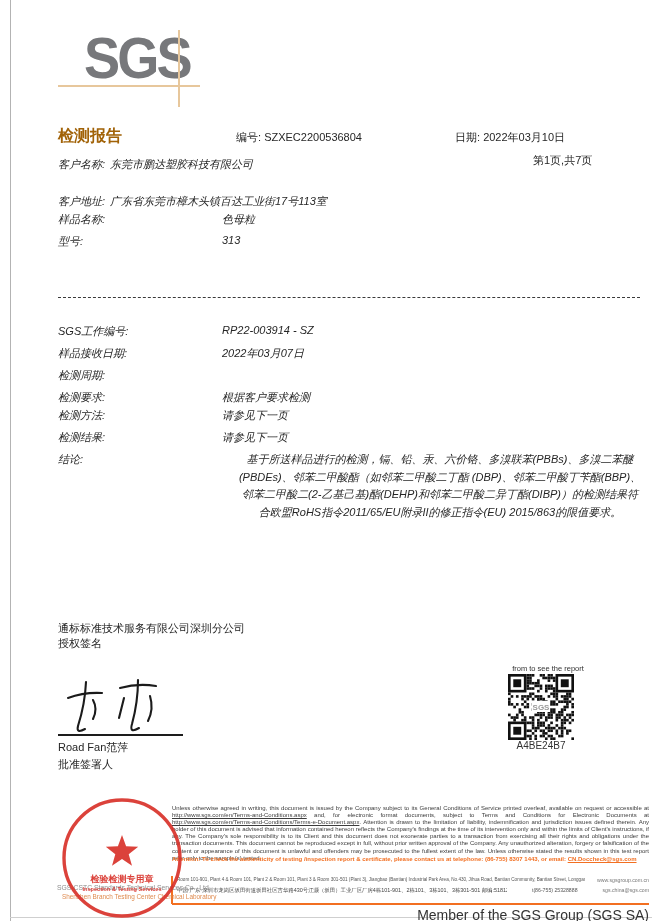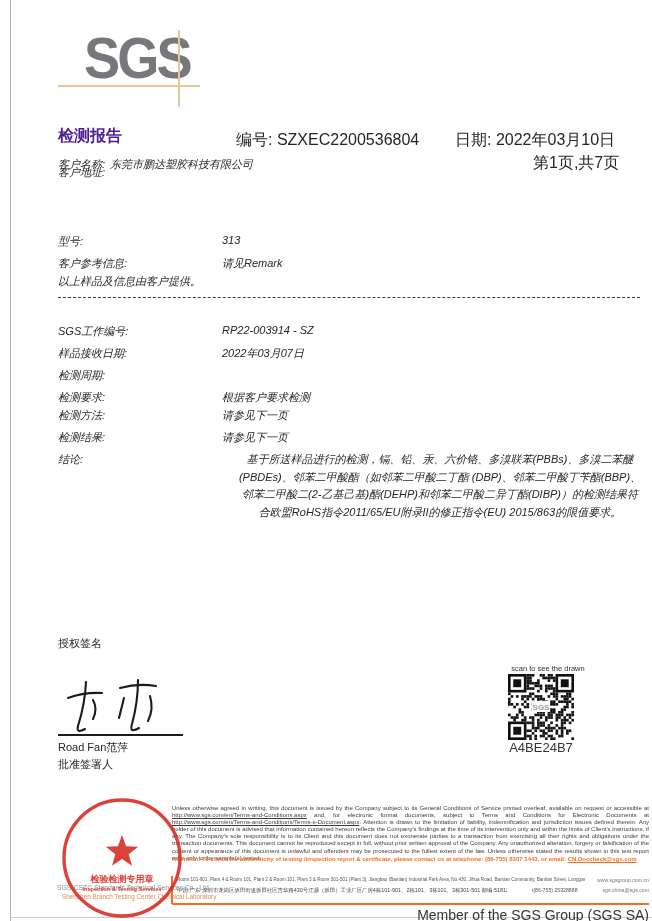--- a/index.html
+++ b/index.html
@@ -9,22 +9,22 @@
   .edge-left{left:10px;top:0;width:1px;height:921px;background:#b3b3b3;}
   .edge-bottom{left:10px;top:917px;width:642px;height:1px;background:#cfcfcf;}
 
   
   .logo-text{left:84px;top:30px;font-size:57px;font-weight:800;color:#77787b;
              letter-spacing:-3px;transform:scaleX(.95);transform-origin:left top;line-height:1;}
   .logo-hline{left:58px;top:85px;width:142px;height:2px;background:#e7c79c;}
   .logo-vline{left:178px;top:30px;width:2px;height:77px;background:#e7c79c;}
 
   
-  .report-title{left:58px;top:126px;font-size:16px;font-weight:bold;color:#4c1d95;}
-  .hmeta{top:130px;font-size:16px;white-space:nowrap;}
+  .report-title{left:58px;top:126px;font-size:16px;font-weight:bold;color:#a16207;}
+  .hmeta{top:130px;font-size:11px;white-space:nowrap;}
   .hm-no{left:236px;} .hm-date{left:410px;margin-left:45px;} .hm-page{left:533px;margin-top:23px;}
 
   
   .row{position:absolute;left:58px;width:575px;font-size:11px;white-space:nowrap;font-style:italic;}
   .row .lbl{display:inline-block;}
   .row .v1{position:absolute;left:52px;}
   .row .v2{position:absolute;left:164px;}
   .dash-line{left:58px;top:297px;width:582px;border-top:1.5px dashed #3a3a3a;height:0;}
   .concl-val{position:absolute;left:180px;top:-1px;width:404px;white-space:normal;line-height:17.5px;text-align:center;}
 
@@ -32,21 +32,21 @@
   .sig-company{left:58px;top:621px;font-size:11px;}
   .sig-auth{left:58px;top:636px;font-size:11px;}
   .sig-svg{left:62px;top:676px;}
   .sig-underline{left:58px;top:734px;width:125px;height:1.5px;background:#1d1d1d;}
   .sig-name{left:58px;top:740px;font-size:11px;}
   .sig-role{left:58px;top:757px;font-size:11px;}
 
   
   .qr-caption{left:493px;top:664px;width:110px;text-align:center;font-size:7.5px;color:#333;}
   .qr-box{left:508px;top:674px;width:66px;height:66px;}
-  .qr-code-text{left:493px;top:740px;width:96px;text-align:center;font-size:13px;color:#333;}
+  .qr-code-text{left:493px;top:740px;width:96px;text-align:center;font-size:10px;color:#333;}
 
   
   .stamp{left:60px;top:796px;opacity:.92;z-index:3;}
   .co-en{left:57px;top:884px;font-size:6.8px;color:#8d8d8d;white-space:nowrap;z-index:1;}
   .lab-en{left:62px;top:893px;font-size:6.4px;color:#df8a4e;white-space:nowrap;z-index:1;}
   .legal{left:172px;top:805px;width:477px;font-size:6px;line-height:7.1px;color:#3c3c3c;
          text-align:justify;}
   .legal .lk{text-decoration:underline;}
   .attention{left:172px;top:856px;width:477px;font-size:6px;line-height:7px;font-weight:bold;
              color:#f26f21;}
@@ -80,32 +80,32 @@
   <div class="abs hmeta hm-date">
     <span>日期:</span>
     <span>2022年03月10日</span>
   </div>
   <div class="abs hmeta hm-page">第1页,共7页</div>
 
   <div class="row" style="top:157px">
     <span class="lbl">客户名称:</span>
     <span class="v1">东莞市鹏达塑胶科技有限公司</span>
   </div>
-  <div class="row" style="top:165px">
+  <div class="row" style="top:194px">
     <span class="lbl">客户地址:</span>
+    <span class="v1">广东省东莞市樟木头镇百达工业街17号113室</span>
+  </div>
+  <div class="row" style="top:212px">
+    <span class="lbl">样品名称:</span>
+    <span class="v2">色母粒</span>
   </div>
   <div class="row" style="top:234px">
     <span class="lbl">型号:</span>
     <span class="v2">313</span>
   </div>
-  <div class="row" style="top:256px">
-    <span class="lbl">客户参考信息:</span>
-    <span class="v2">请见Remark</span>
-  </div>
-  <div class="row" style="top:274px">以上样品及信息由客户提供。</div>
   <div class="abs dash-line"></div>
 
   <div class="row" style="top:324px">
     <span class="lbl">SGS工作编号:</span>
     <span class="v2">RP22-003914 - SZ</span>
   </div>
   <div class="row" style="top:346px">
     <span class="lbl">样品接收日期:</span>
     <span class="v2">2022年03月07日</span>
   </div>
@@ -122,37 +122,38 @@
   </div>
   <div class="row" style="top:430px">
     <span class="lbl">检测结果:</span>
     <span class="v2">请参见下一页</span>
   </div>
   <div class="row" style="top:452px">
     <span class="lbl">结论:</span>
     <span class="concl-val">基于所送样品进行的检测，镉、铅、汞、六价铬、多溴联苯(PBBs)、多溴二苯醚(PBDEs)、邻苯二甲酸酯（如邻苯二甲酸二丁酯 (DBP)、邻苯二甲酸丁苄酯(BBP)、邻苯二甲酸二(2-乙基己基)酯(DEHP)和邻苯二甲酸二异丁酯(DIBP)）的检测结果符合欧盟RoHS指令2011/65/EU附录II的修正指令(EU) 2015/863的限值要求。</span>
   </div>
 
+  <div class="abs sig-company">通标标准技术服务有限公司深圳分公司</div>
   <div class="abs sig-auth">授权签名</div>
   <svg class="abs sig-svg" width="120" height="62" viewBox="0 0 120 62">
     <g fill="none" stroke="#1b1b1b" stroke-width="2.1" stroke-linecap="round">
       <path d="M6 22 Q22 16 40 17"></path>
       <path d="M24 6 Q23 28 16 50 Q14 58 23 53"></path>
       <path d="M31 24 Q36 33 31 43"></path>
       <path d="M58 12 Q76 7 94 10"></path>
       <path d="M76 4 Q76 26 70 48 Q67 58 77 52"></path>
       <path d="M62 22 Q59 34 57 42"></path>
       <path d="M88 20 Q92 33 86 45"></path>
     </g>
   </svg>
   <div class="abs sig-underline"></div>
   <div class="abs sig-name">Road Fan范萍</div>
   <div class="abs sig-role">批准签署人</div>
 
-  <div class="abs qr-caption">scan to see the drawn</div>
+  <div class="abs qr-caption">from to see the report</div>
   <div class="abs qr-box"><svg width="66" height="66" viewBox="0 0 66 66" xmlns="http://www.w3.org/2000/svg">
         <rect width="66" height="66" fill="#fff"></rect>
         <rect x="18.48" y="0.00" width="2.64" height="2.64" fill="#111"></rect>
         <rect x="21.12" y="0.00" width="2.64" height="2.64" fill="#111"></rect>
         <rect x="23.76" y="0.00" width="2.64" height="2.64" fill="#111"></rect>
         <rect x="31.68" y="0.00" width="2.64" height="2.64" fill="#111"></rect>
         <rect x="34.32" y="0.00" width="2.64" height="2.64" fill="#111"></rect>
         <rect x="39.60" y="0.00" width="2.64" height="2.64" fill="#111"></rect>
         <rect x="42.24" y="0.00" width="2.64" height="2.64" fill="#111"></rect>
         <rect x="18.48" y="2.64" width="2.64" height="2.64" fill="#111"></rect>

